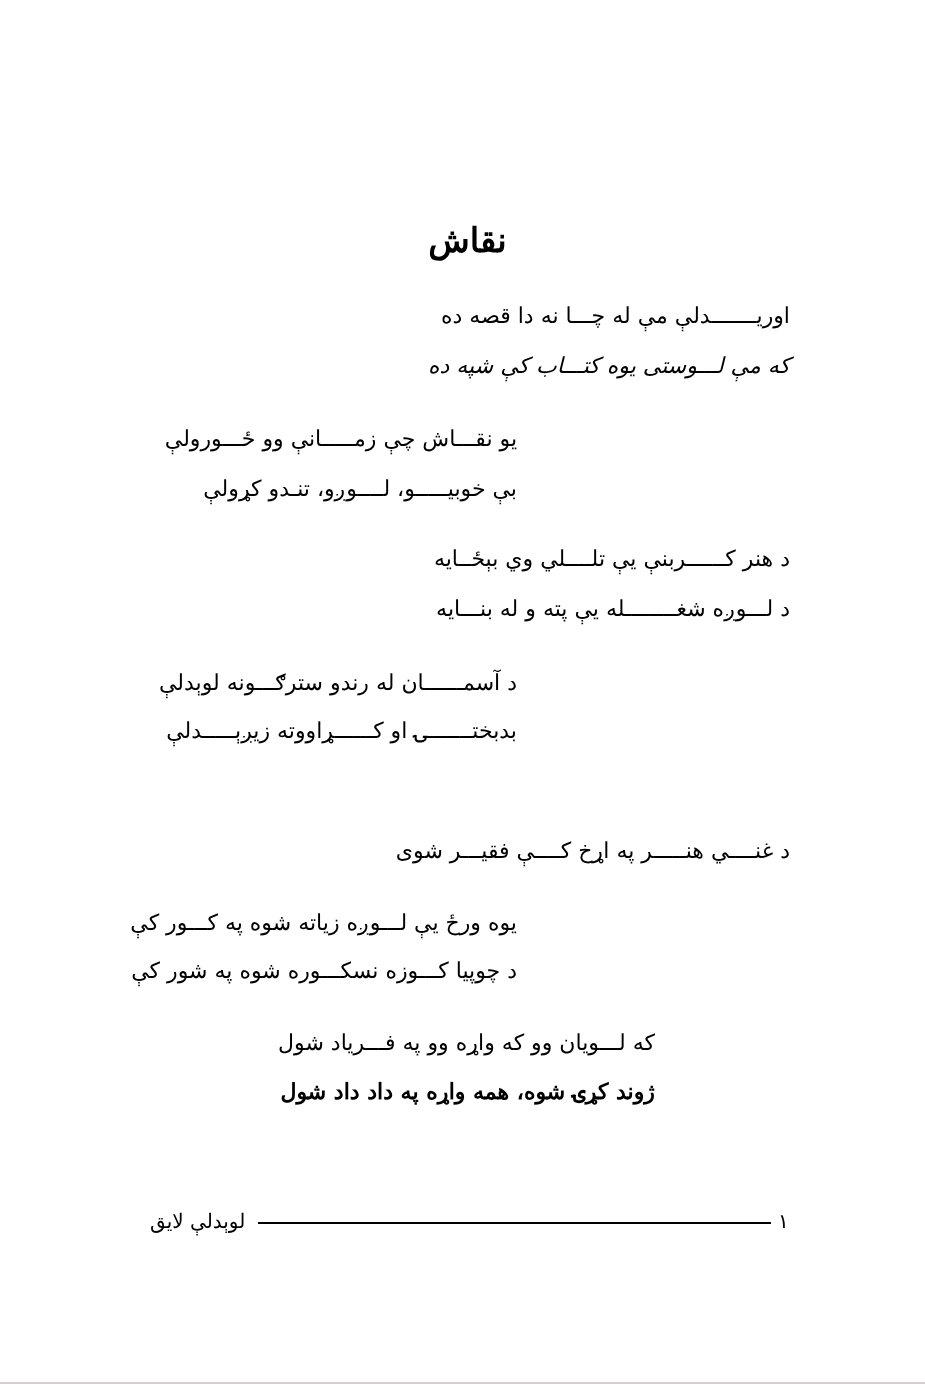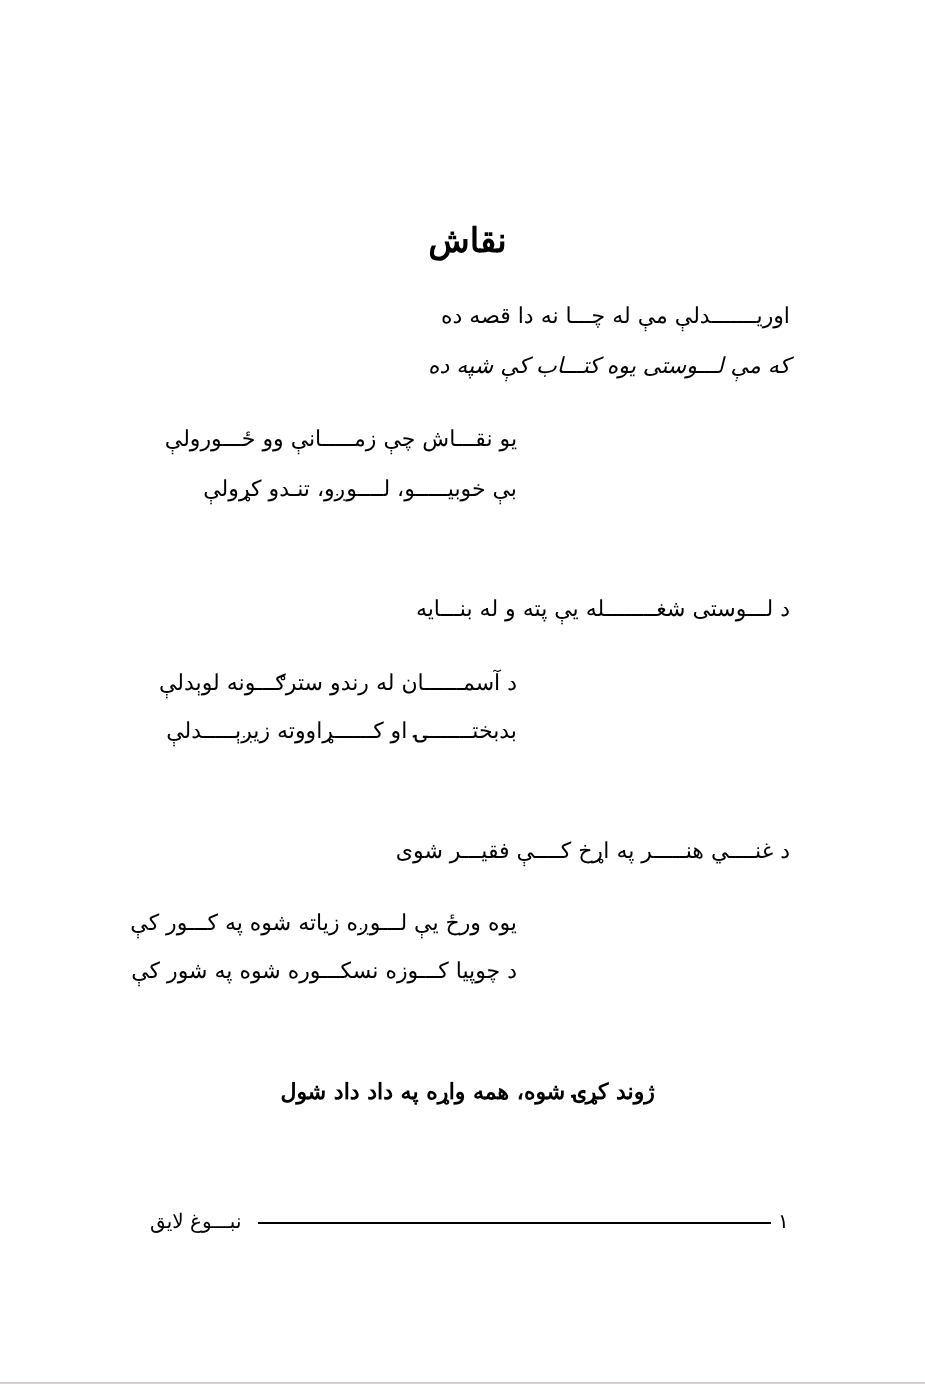--- a/index.html
+++ b/index.html
@@ -33,29 +33,31 @@
 
 <div class="page">
   <div class="title">نقاش</div>
 
   <div class="line" style="top:296px; right:135px;">اوریـــــــدلې مې له چـــا نه دا قصه ده</div>
   <div class="line" style="top:346px; right:135px;font-style:italic;">که مې لـــوستی یوه کتـــاب کې شپه ده</div>
 
   <div class="line" style="top:419px; right:408px;">یو نقـــاش چې زمـــــانې وو ځـــورولې</div>
   <div class="line" style="top:469px; right:408px;">بې خوبیـــــو، لــــوږو، تنـدو کړولې</div>
 
-  <div class="line" style="top:589px; right:135px;">د لـــوستی شغــــــــله یې پته و له بنـــایه</div>
+  <div class="line" style="top:539px; right:135px;">د هنر کــــــربنې یې تلــــلي وي بېځــایه</div>
+  <div class="line" style="top:589px; right:135px;">د لـــوږه شغــــــــله یې پته و له بنـــایه</div>
 
   <div class="line" style="top:663px; right:408px;">د آسمــــــان له رندو سترګـــونه لوېدلې</div>
   <div class="line" style="top:711px; right:408px;margin-left:40px;">بدبختـــــــۍ او کــــــړاووته زیږېـــــدلې</div>
 
   <div class="line" style="top:903px; right:408px;">یوه ورځ یې لـــوږه زیاته شوه په کـــور کې</div>
 
   <div class="line" style="top:831px; right:135px;">د غنــــي هنـــــر په اړخ کــــې فقیـــر شوی</div>
   <div class="line" style="top:951px; right:408px;margin-left:48px;">د چوپیا کـــوزه نسکـــوره شوه په شور کې</div>
 
+  <div class="line" style="top:1023px; right:270px;">که لـــویان وو که واړه وو په فـــریاد شول</div>
   <div class="line" style="top:1071px; right:270px;font-weight:bold;">ژوند کړۍ شوه، همه واړه په داد داد شول</div>
 
-  <div class="footer-author">نبـــوغ لایق</div>
+  <div class="footer-author">لوېدلې لایق</div>
   <div class="footer-rule"></div>
   <div class="footer-page">۱</div>
 </div>
 <div class="page-bottom"></div>
 
 </body></html>

